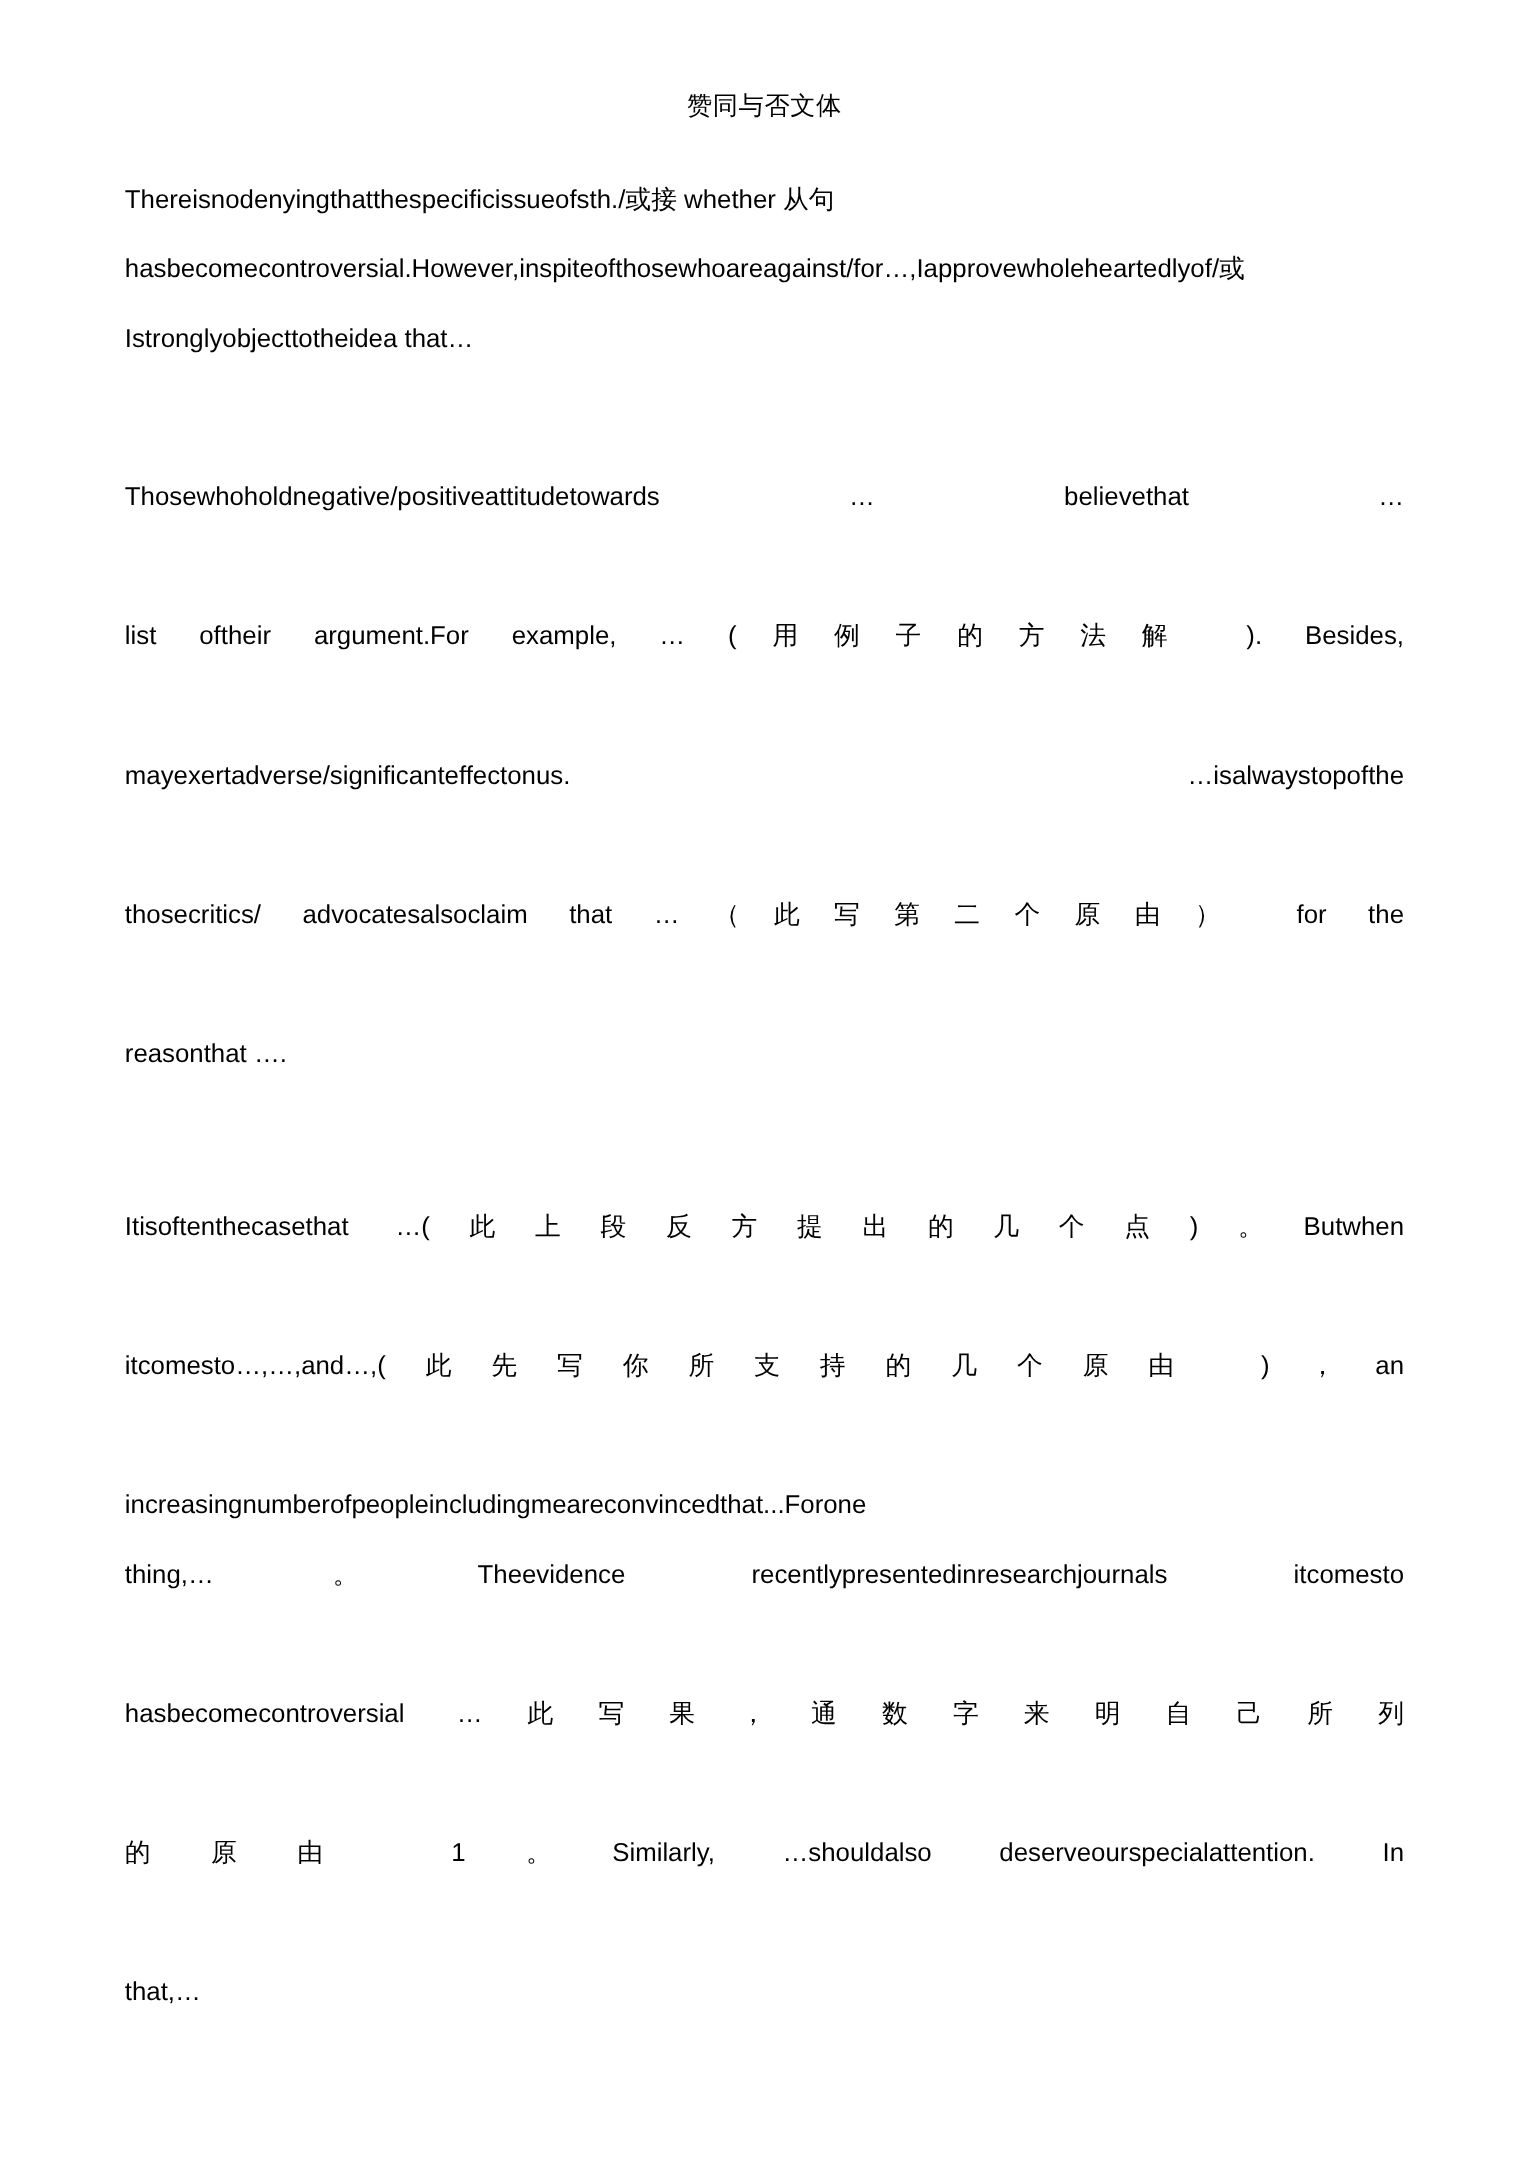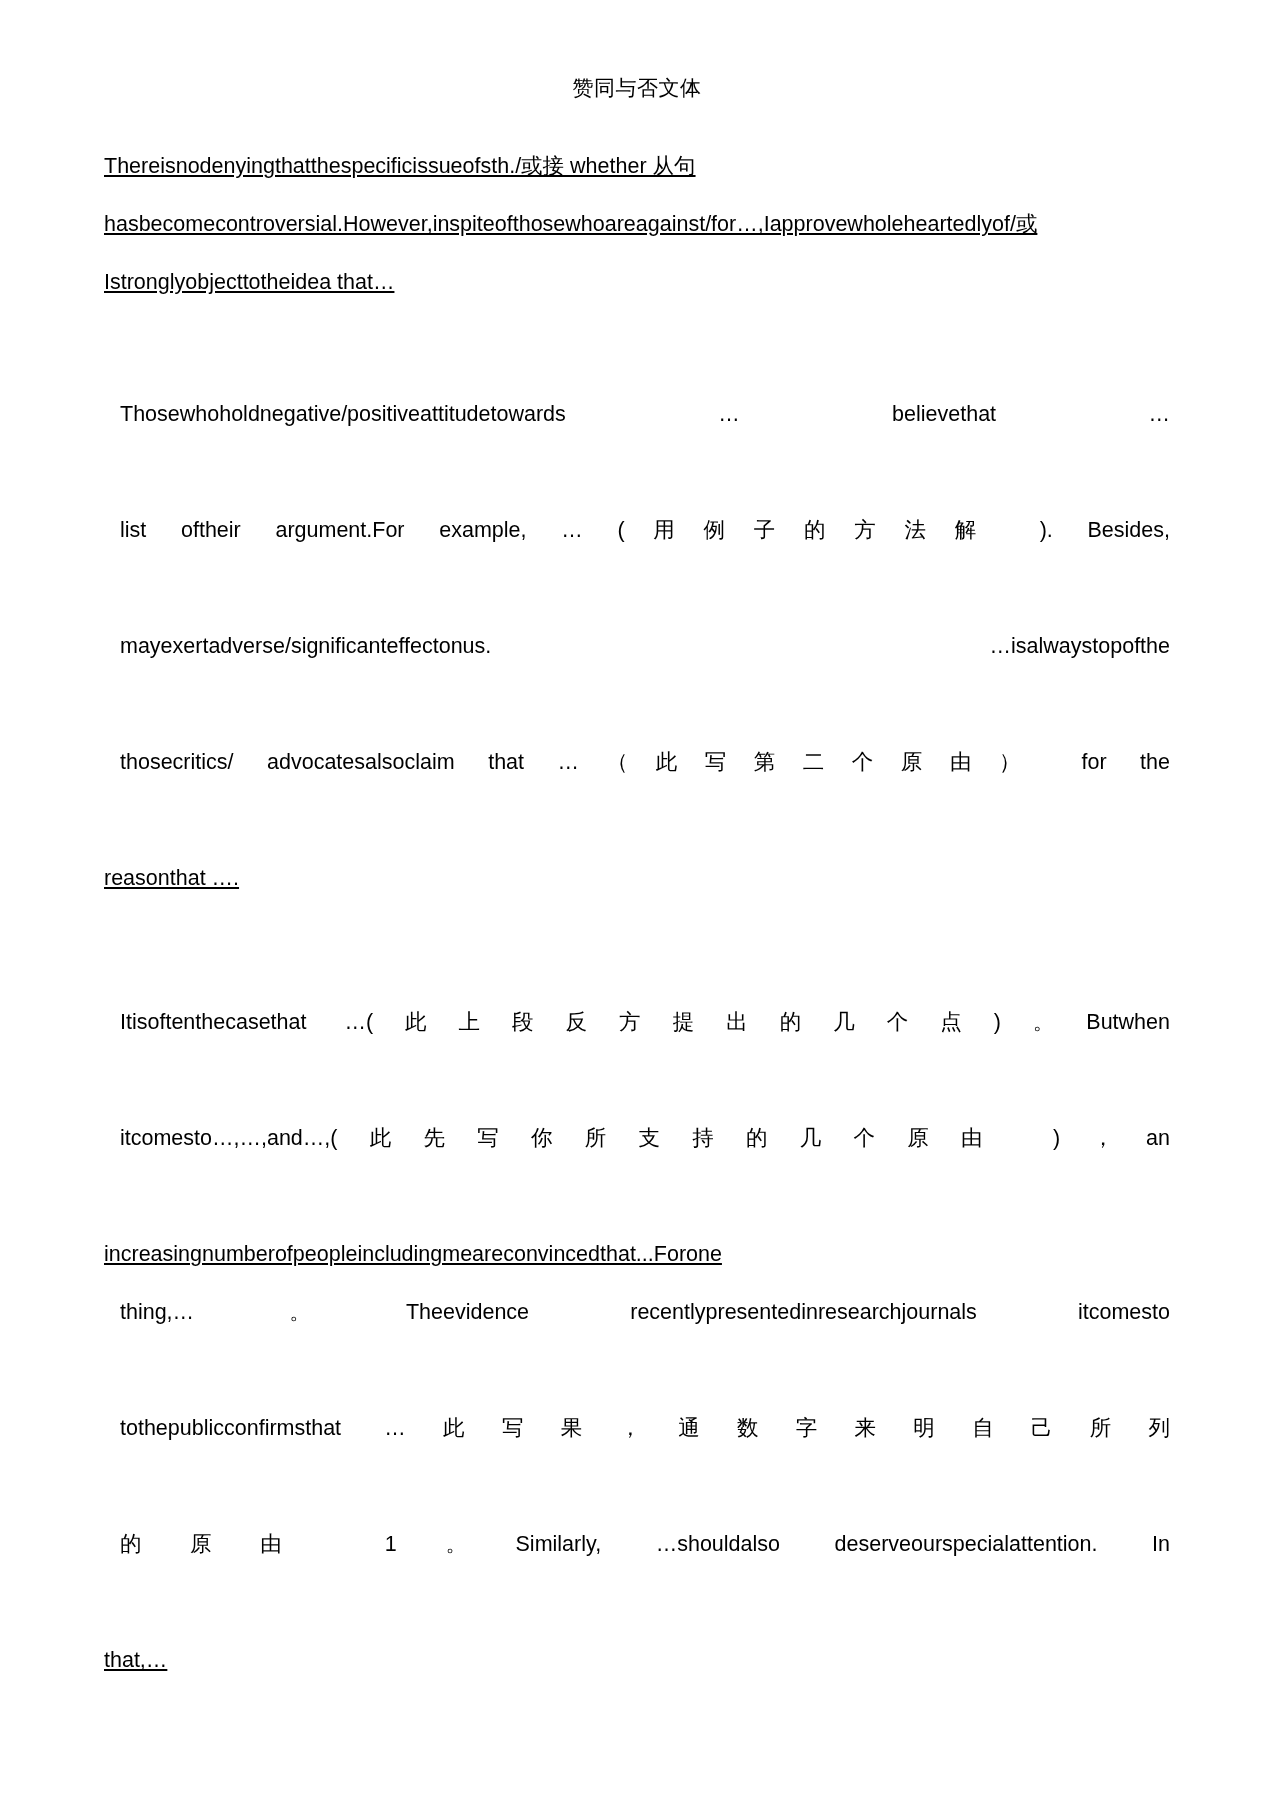--- a/index.html
+++ b/index.html
@@ -38,25 +38,23 @@
     font-size: 21.5px;
     line-height: 58px;
     text-align: justify;
     text-justify: inter-word;
     margin: 0;
     word-break: break-word;
     letter-spacing: 0px;
   }
   .para.justified {
     text-align: justify;
-    margin-left: 16px;
   }
   .para.left {
     text-align: left;
-    text-decoration: underline;
   }
   
   .para.justified::after {
     content: "";
     display: inline-block;
     width: 100%;
   }
   .para.noshift::after {
     content: none;
   }
@@ -87,19 +85,19 @@
       <p class="para left noshift">reasonthat      ….</p>
     </div>
 
     <div class="gap-lg"></div>
 
     <div>
       <p class="para justified">Itisoftenthecasethat                       …(此上段反方提出的几个点)。Butwhen</p>
       <p class="para justified">itcomesto…,…,and…,(此先写你所支持的几个原由                           )，an</p>
       <p class="para left noshift">increasingnumberofpeopleincludingmeareconvincedthat...Forone</p>
       <p class="para justified">thing,…。Theevidence        recentlypresentedinresearchjournals          itcomesto</p>
-      <p class="para justified">tothepublicconfirmsthat                    …此写果，通数字来明自己所列</p>
+      <p class="para justified">hasbecomecontroversial                    …此写果，通数字来明自己所列</p>
       <p class="para justified">的原由 1。Similarly,         …shouldalso      deserveourspecialattention.          In</p>
       <p class="para left noshift">that,…</p>
     </div>
 
   </div>
 </div>
 
 </body></html>

